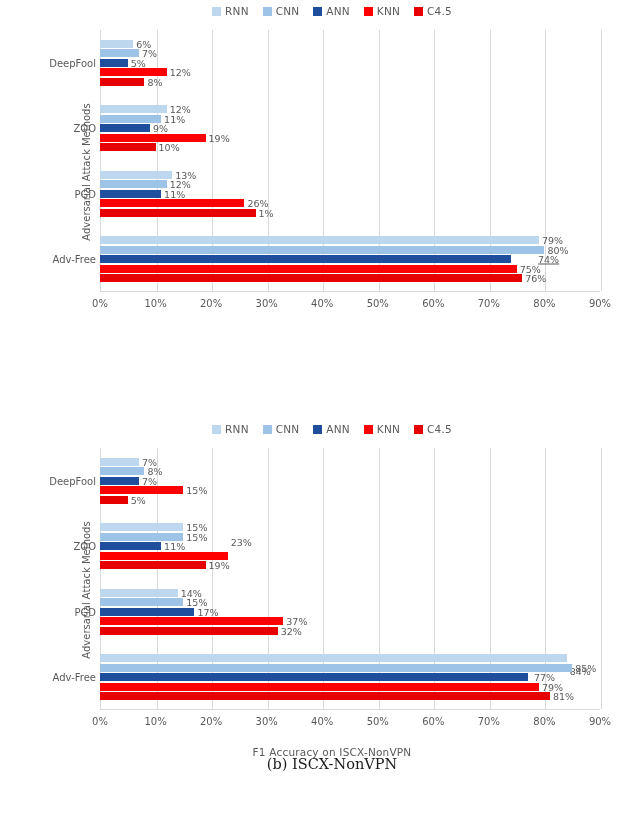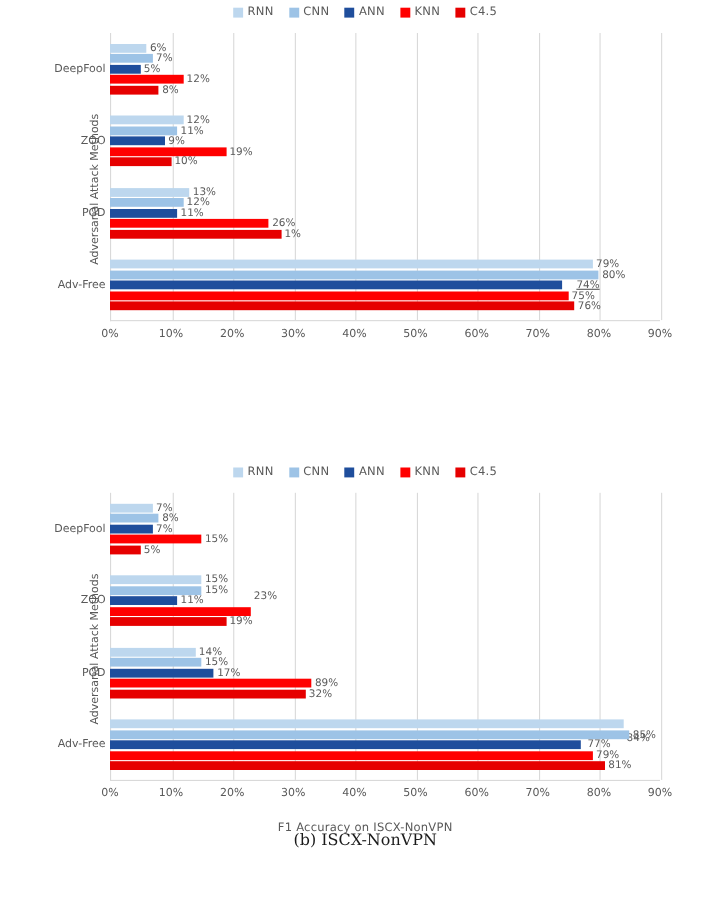--- a/index.html
+++ b/index.html
@@ -191,21 +191,21 @@
           <div class="bar" style="left: 88px; top: 177.25px; width: 144.444px; background: rgb(255, 0, 0);"></div>
           <div class="bar-value" style="left: 235.444px; top: 181.25px;">26%</div>
           <div class="bar" style="left: 88px; top: 186.75px; width: 155.556px; background: rgb(230, 0, 0);"></div>
           <div class="bar-value" style="left: 246.556px; top: 190.75px;">1%</div>
           <div class="cat-label" style="top: 237.25px; right: 556px; position: absolute;">Adv-Free</div>
           <div class="bar" style="left: 88px; top: 214.25px; width: 438.889px; background: rgb(189, 215, 238);"></div>
           <div class="bar-value" style="left: 529.889px; top: 218.25px;">79%</div>
           <div class="bar" style="left: 88px; top: 223.75px; width: 444.444px; background: rgb(157, 195, 230);"></div>
           <div class="bar-value" style="left: 535.444px; top: 227.75px;">80%</div>
           <div class="bar" style="left: 88px; top: 233.25px; width: 411.111px; background: rgb(31, 78, 156);"></div>
-          <div class="bar-value" style="left: 512px; top: 237.25px; text-decoration: underline;">74%</div>
+          <div class="bar-value" style="left: 526px; top: 237.25px; text-decoration: underline;">74%</div>
           <div class="bar" style="left: 88px; top: 242.75px; width: 416.667px; background: rgb(255, 0, 0);"></div>
           <div class="bar-value" style="left: 507.667px; top: 246.75px;">75%</div>
           <div class="bar" style="left: 88px; top: 252.25px; width: 422.222px; background: rgb(230, 0, 0);"></div>
           <div class="bar-value" style="left: 513.222px; top: 256.25px;">76%</div>
           <div class="xtick" style="left: 88px; top: 276px;">0%</div>
           <div class="xtick" style="left: 143.556px; top: 276px;">10%</div>
           <div class="xtick" style="left: 199.111px; top: 276px;">20%</div>
           <div class="xtick" style="left: 254.667px; top: 276px;">30%</div>
           <div class="xtick" style="left: 310.222px; top: 276px;">40%</div>
           <div class="xtick" style="left: 365.778px; top: 276px;">50%</div>
@@ -277,21 +277,21 @@
           <div class="bar" style="left: 88px; top: 121.25px; width: 105.556px; background: rgb(230, 0, 0);"></div>
           <div class="bar-value" style="left: 196.556px; top: 125.25px;">19%</div>
           <div class="cat-label" style="top: 171.75px; right: 556px; position: absolute;">PGD</div>
           <div class="bar" style="left: 88px; top: 148.75px; width: 77.7778px; background: rgb(189, 215, 238);"></div>
           <div class="bar-value" style="left: 168.778px; top: 152.75px;">14%</div>
           <div class="bar" style="left: 88px; top: 158.25px; width: 83.3333px; background: rgb(157, 195, 230);"></div>
           <div class="bar-value" style="left: 174.333px; top: 162.25px;">15%</div>
           <div class="bar" style="left: 88px; top: 167.75px; width: 94.4444px; background: rgb(31, 78, 156);"></div>
           <div class="bar-value" style="left: 185.444px; top: 171.75px;">17%</div>
           <div class="bar" style="left: 88px; top: 177.25px; width: 183.333px; background: rgb(255, 0, 0);"></div>
-          <div class="bar-value" style="left: 274.333px; top: 181.25px;">89%</div>
+          <div class="bar-value" style="left: 274.333px; top: 181.25px;">37%</div>
           <div class="bar" style="left: 88px; top: 186.75px; width: 177.778px; background: rgb(230, 0, 0);"></div>
           <div class="bar-value" style="left: 268.778px; top: 190.75px;">32%</div>
           <div class="cat-label" style="top: 237.25px; right: 556px; position: absolute;">Adv-Free</div>
           <div class="bar" style="left: 88px; top: 214.25px; width: 466.667px; background: rgb(189, 215, 238);"></div>
           <div class="bar-value" style="left: 557.667px; top: 231px;">84%</div>
           <div class="bar" style="left: 88px; top: 223.75px; width: 472.222px; background: rgb(157, 195, 230);"></div>
           <div class="bar-value" style="left: 563.222px; top: 227.75px;">85%</div>
           <div class="bar" style="left: 88px; top: 233.25px; width: 427.778px; background: rgb(31, 78, 156);"></div>
           <div class="bar-value" style="left: 522px; top: 237.25px;">77%</div>
           <div class="bar" style="left: 88px; top: 242.75px; width: 438.889px; background: rgb(255, 0, 0);"></div>

